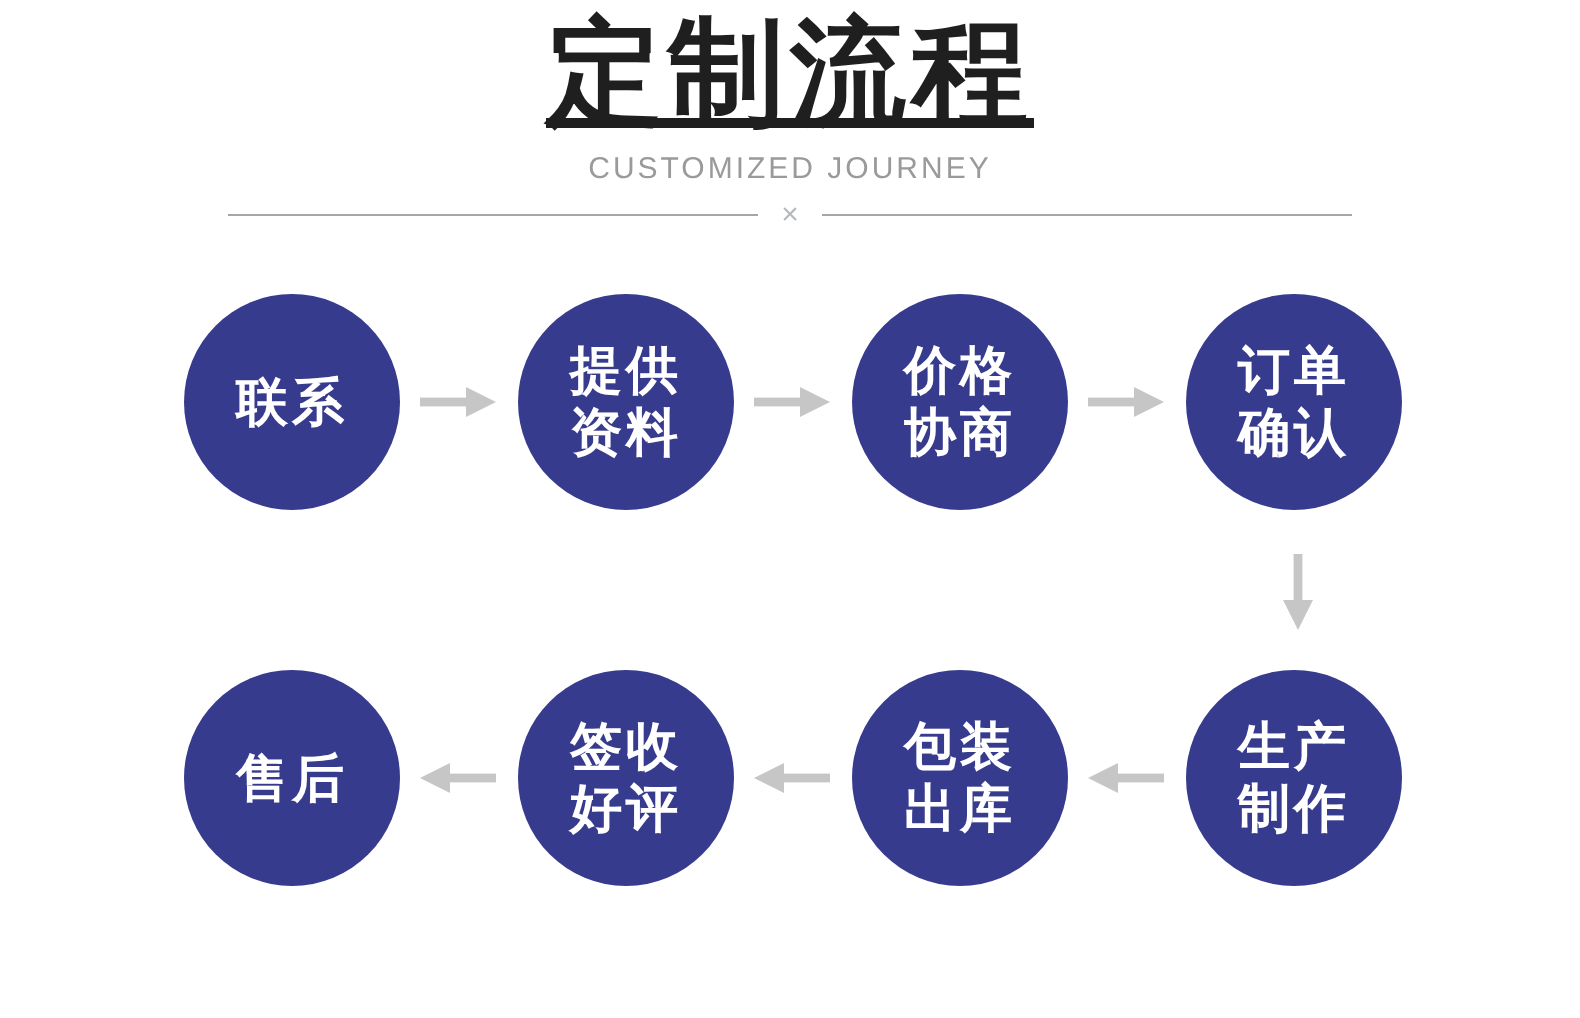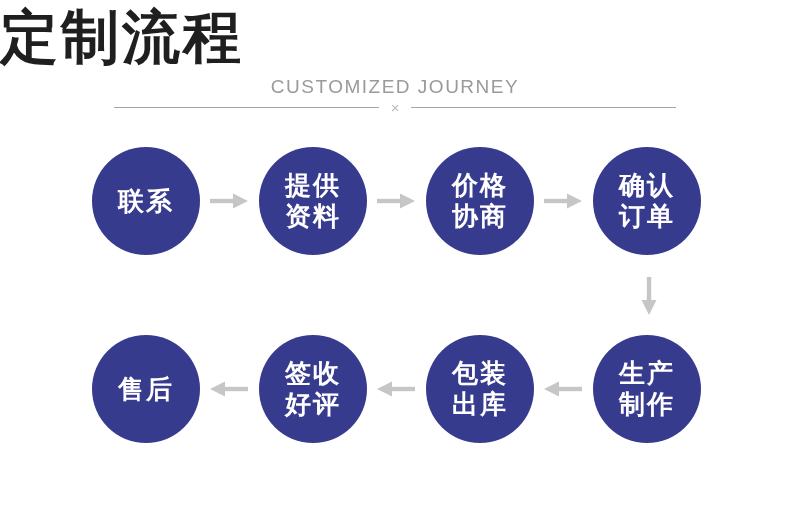--- a/index.html
+++ b/index.html
@@ -7,32 +7,33 @@
     position: relative;
     width: 790px;
     height: 509px;
     background: var(--background, #ffffff);
     font-family: "Liberation Sans", "DejaVu Sans", sans-serif;
     overflow: hidden;
   }
   .title {
     position: absolute;
     top: 0; left: 0; width: 100%;
-    text-align: left;
+    text-align: center;
     font-size: 58px;
     font-weight: bold;
     letter-spacing: 3px;
     line-height: 74px;
     color: var(--title, #1f1f1f);
+    text-decoration: underline;
   }
   .subtitle {
     position: absolute;
     top: 76px; left: 0; width: 100%;
     text-align: center;
-    font-size: 19px;
+    font-size: 15px;
     letter-spacing: 1.5px;
     color: var(--subtitle, #9a9a9a);
   }
   .divider {
     position: absolute;
     top: 99px; left: 114px; width: 562px; height: 16px;
     display: flex;
     align-items: center;
   }
   .divider .line {
@@ -124,22 +125,22 @@
     <span>价格</span>
     <span>协商</span>
   </div>
   <div class="arrow ar3">
     <svg viewBox="0 0 38 18">
         <rect x="0" y="6.8" width="24" height="4.4" fill="currentColor"></rect>
         <polygon points="23,1.5 38,9 23,16.5" fill="currentColor"></polygon>
       </svg>
   </div>
   <div class="circle pos4">
+    <span>订单</span>
     <span>确认</span>
-    <span>订单</span>
   </div>
 
   <div class="arrow down ad1">
     <svg viewBox="0 0 38 18">
         <rect x="0" y="6.8" width="24" height="4.4" fill="currentColor"></rect>
         <polygon points="23,1.5 38,9 23,16.5" fill="currentColor"></polygon>
       </svg>
   </div>
 
   <div class="circle pos5">

